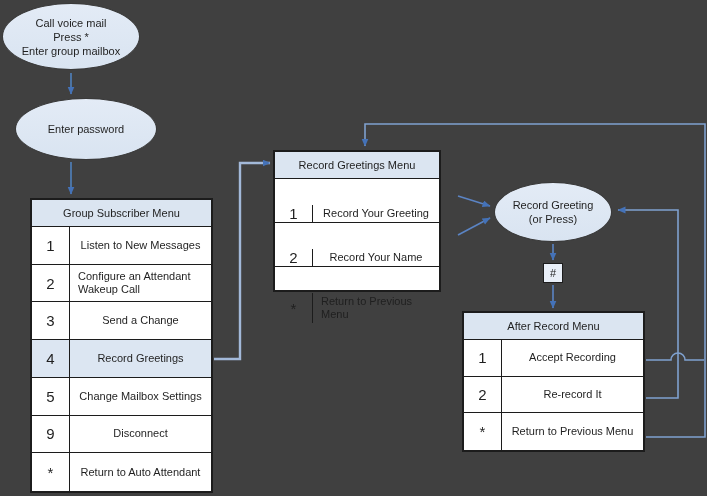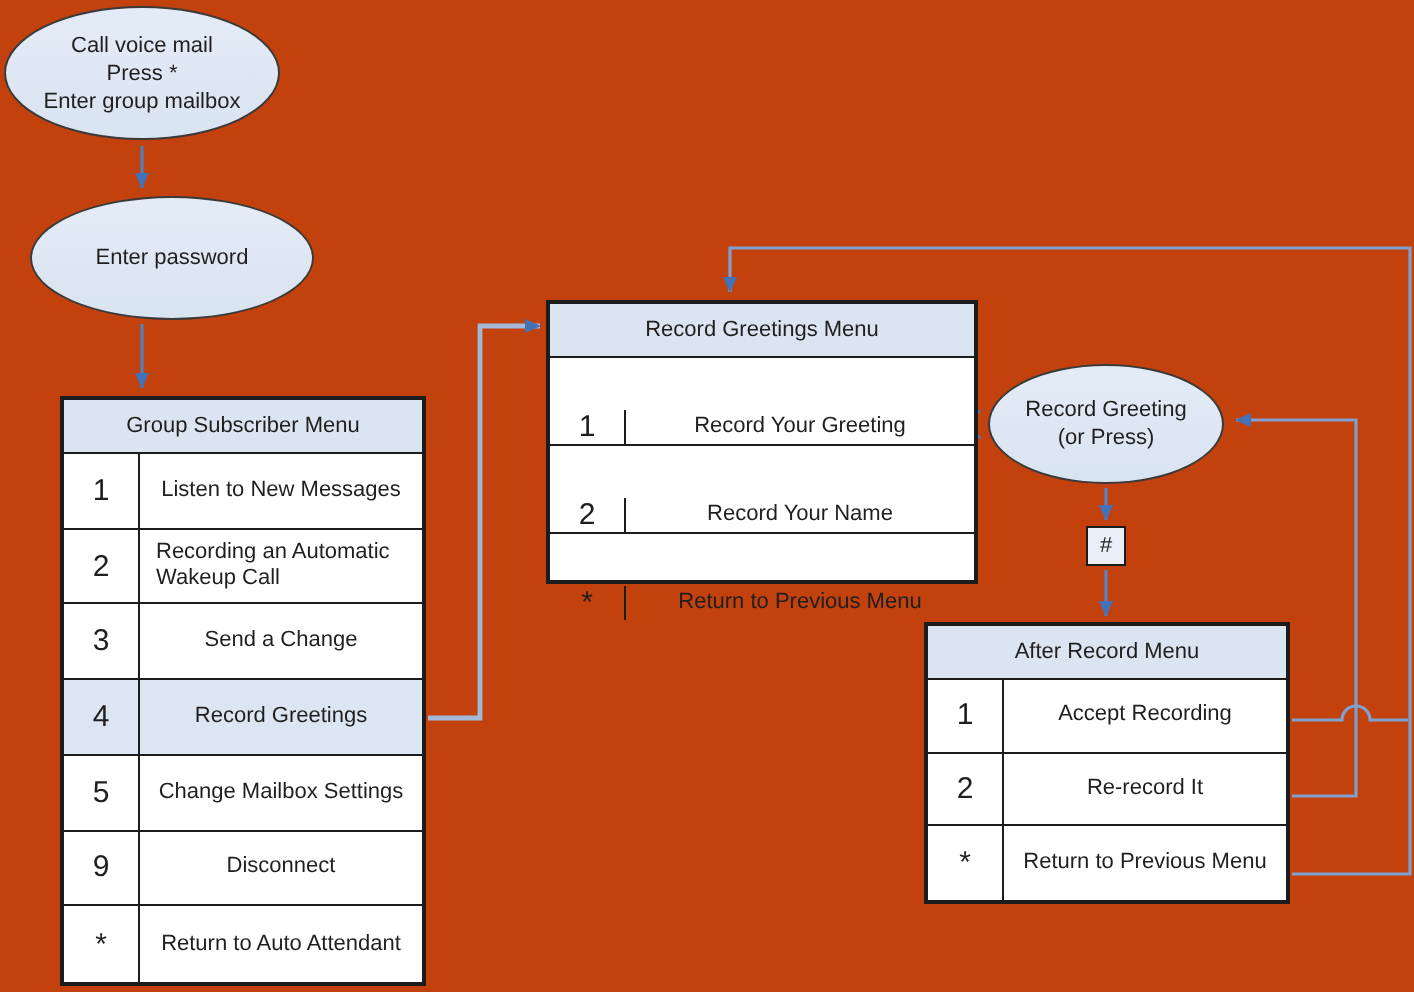--- a/index.html
+++ b/index.html
@@ -1,17 +1,17 @@
 <!DOCTYPE html>
 <html><head>
 <meta charset="utf-8">
 <style>
   html,body{margin:0;padding:0;background:#ffffff;}
   .canvas{
-    position:relative;width:707px;height:496px;background:#c2410c;
+    position:relative;width:707px;height:496px;background:#404040;
     font-family:"Liberation Sans",sans-serif;color:#1f1f1f;overflow:hidden;
   }
   .connectors{position:absolute;left:0;top:0;width:707px;height:496px;}
 
   
   .node{
     position:absolute;border:1.6px solid #3a3a3a;border-radius:50%;
     background:linear-gradient(180deg,#e3ebf6 0%,#d9e4f1 100%);
     display:flex;flex-direction:column;align-items:center;justify-content:center;
     font-size:11px;line-height:14px;text-align:center;box-sizing:border-box;
@@ -89,21 +89,21 @@
   </div>
 
   <div class="menu-table" style="left:30px;top:198px;width:183px;height:295px;grid-template-rows:27px repeat(7,1fr);">
     <div class="menu-header">Group Subscriber Menu</div>
     <div class="menu-row">
       <div class="menu-key">1</div>
       <div class="menu-label">Listen to New Messages</div>
     </div>
     <div class="menu-row">
       <div class="menu-key">2</div>
-      <div class="menu-label">Recording an Automatic Wakeup Call</div>
+      <div class="menu-label">Configure an Attendant Wakeup Call</div>
     </div>
     <div class="menu-row">
       <div class="menu-key">3</div>
       <div class="menu-label">Send a Change</div>
     </div>
     <div class="menu-row highlight">
       <div class="menu-key">4</div>
       <div class="menu-label">Record Greetings</div>
     </div>
     <div class="menu-row">
@@ -113,21 +113,21 @@
     <div class="menu-row">
       <div class="menu-key">9</div>
       <div class="menu-label">Disconnect</div>
     </div>
     <div class="menu-row">
       <div class="menu-key">*</div>
       <div class="menu-label">Return to Auto Attendant</div>
     </div>
   </div>
 
-  <div class="menu-table" style="left:273px;top:150px;width:216px;height:142px;grid-template-rows:27px repeat(3,1fr);gap:26px;">
+  <div class="menu-table" style="left:273px;top:150px;width:168px;height:142px;grid-template-rows:27px repeat(3,1fr);gap:26px;">
     <div class="menu-header">Record Greetings Menu</div>
     <div class="menu-row">
       <div class="menu-key">1</div>
       <div class="menu-label">Record Your Greeting</div>
     </div>
     <div class="menu-row">
       <div class="menu-key">2</div>
       <div class="menu-label">Record Your Name</div>
     </div>
     <div class="menu-row">

